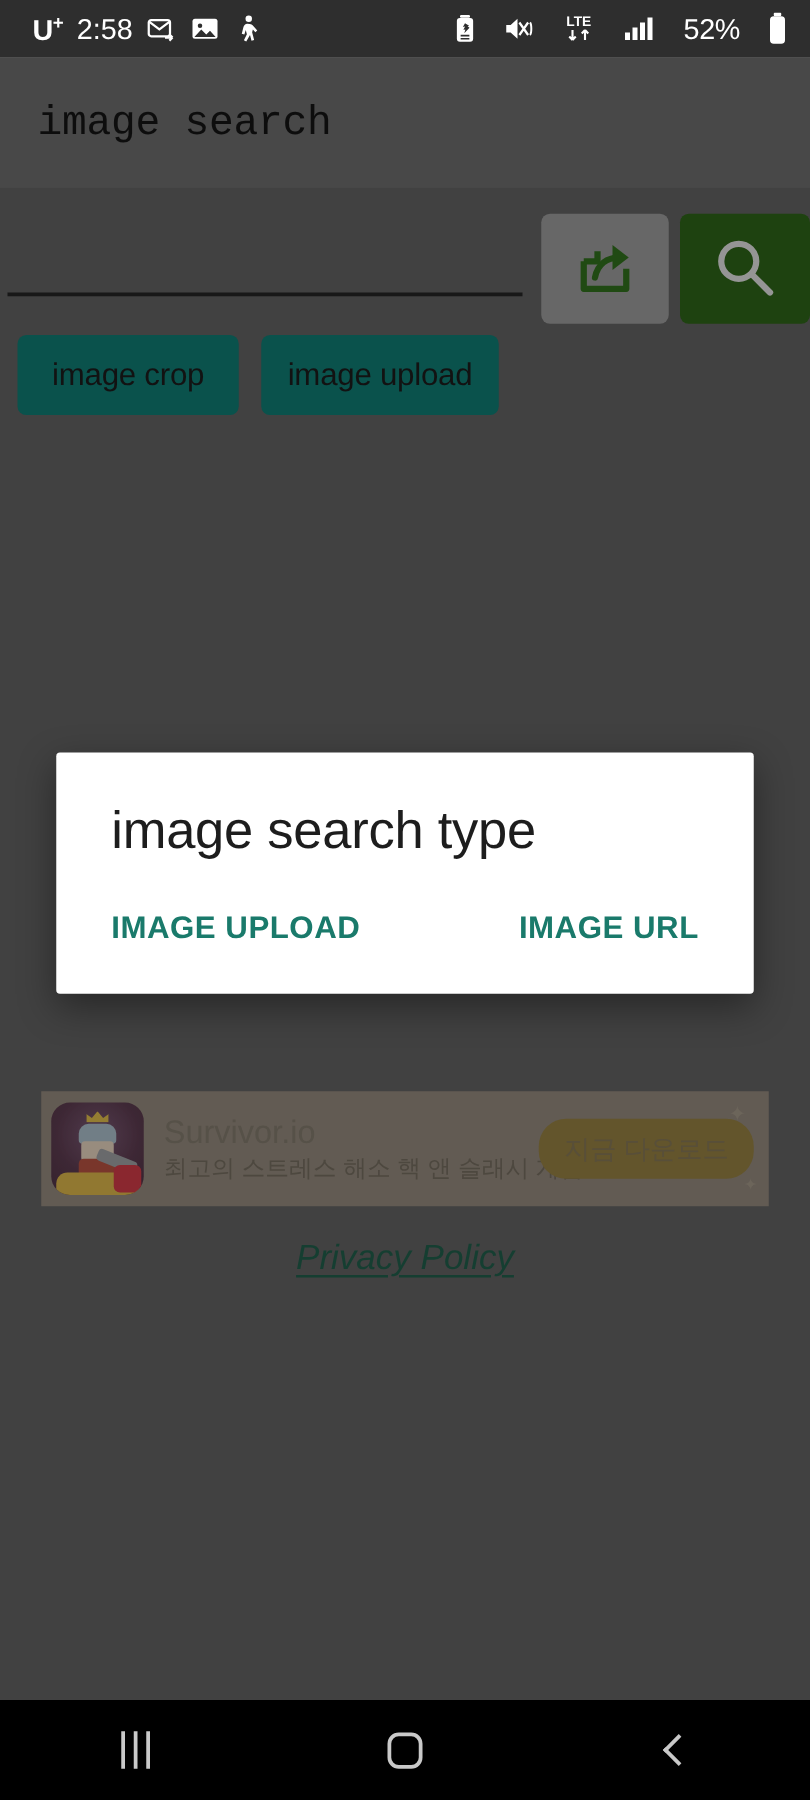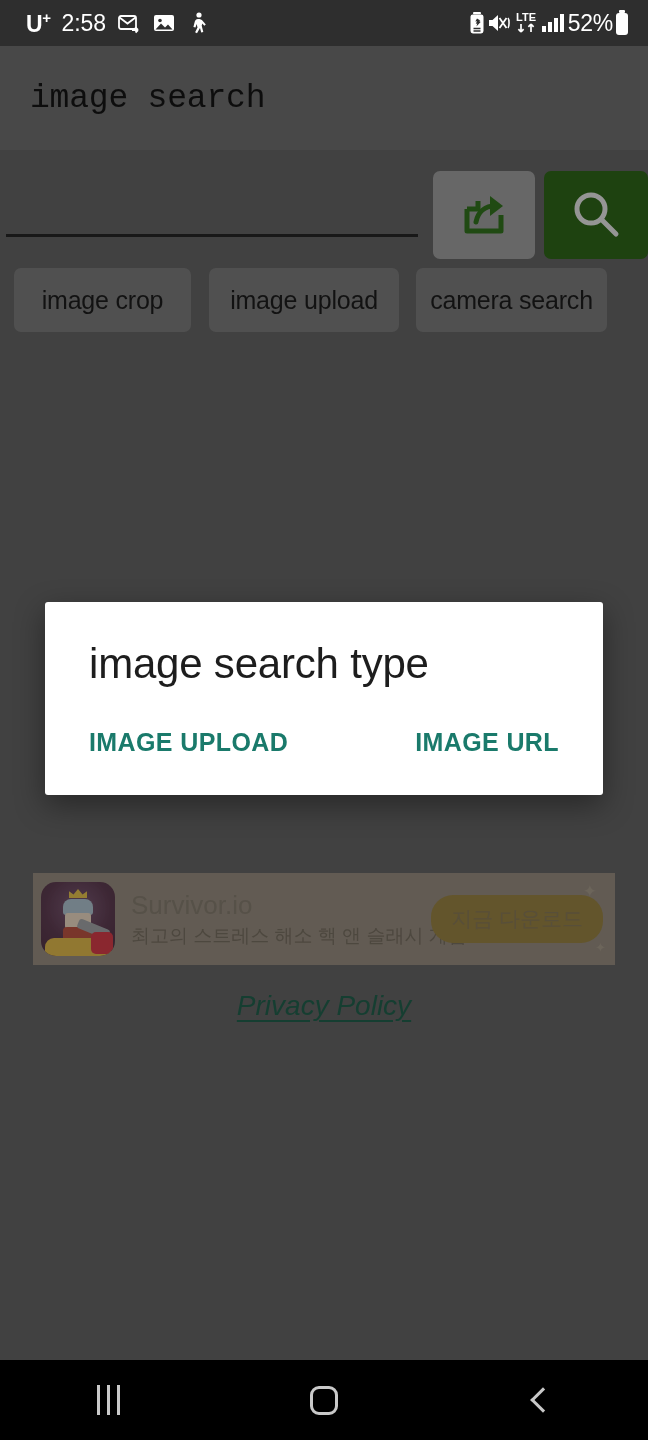--- a/index.html
+++ b/index.html
@@ -30,21 +30,21 @@
     align-items: center;
     justify-content: space-between;
     padding: 0 18px 0 26px;
     color: #ffffff;
   }
   .status-left, .status-right {
     display: flex;
     align-items: center;
   }
   .status-left { gap: 11px; }
-  .status-right { gap: 1px; }
+  .status-right { gap: 22px; }
   .carrier {
     font-size: 23px;
     font-weight: bold;
     letter-spacing: -0.5px;
     line-height: 1;
   }
   .carrier sup { font-size: 15px; vertical-align: super; }
   .clock {
     font-size: 23px;
     font-weight: normal;
@@ -131,21 +131,21 @@
   
   #chip-row {
     position: absolute;
     top: 118px; left: 0;
     width: 648px; height: 66px;
   }
   .chip {
     position: absolute;
     top: 0;
     height: 64px;
-    background: #737373;
+    background: #0f766e;
     border: none;
     border-radius: 7px;
     color: #1b1b1b;
     font-size: 25px;
     font-family: "Liberation Sans", sans-serif;
     letter-spacing: -0.2px;
     cursor: pointer;
     display: flex;
     align-items: center;
     justify-content: center;
@@ -450,21 +450,20 @@
             <circle cx="23" cy="23" r="14" fill="none" stroke="#d6d6d6" stroke-width="5"></circle>
             <path d="M33.5 33.5L48 48" stroke="#d6d6d6" stroke-width="5" stroke-linecap="round"></path>
           </svg>
         </span>
       </button>
     </div>
 
     <div id="chip-row">
       <button class="chip">image crop</button>
       <button class="chip">image upload</button>
-      <button class="chip">camera search</button>
     </div>
 
     <div id="ad-banner">
       <div id="ad-icon">
         <span class="crown"></span>
         <span class="helmet"></span>
         <span class="face"></span>
         <span class="body"></span>
         <span class="gun"></span>
         <span class="gold"></span>

